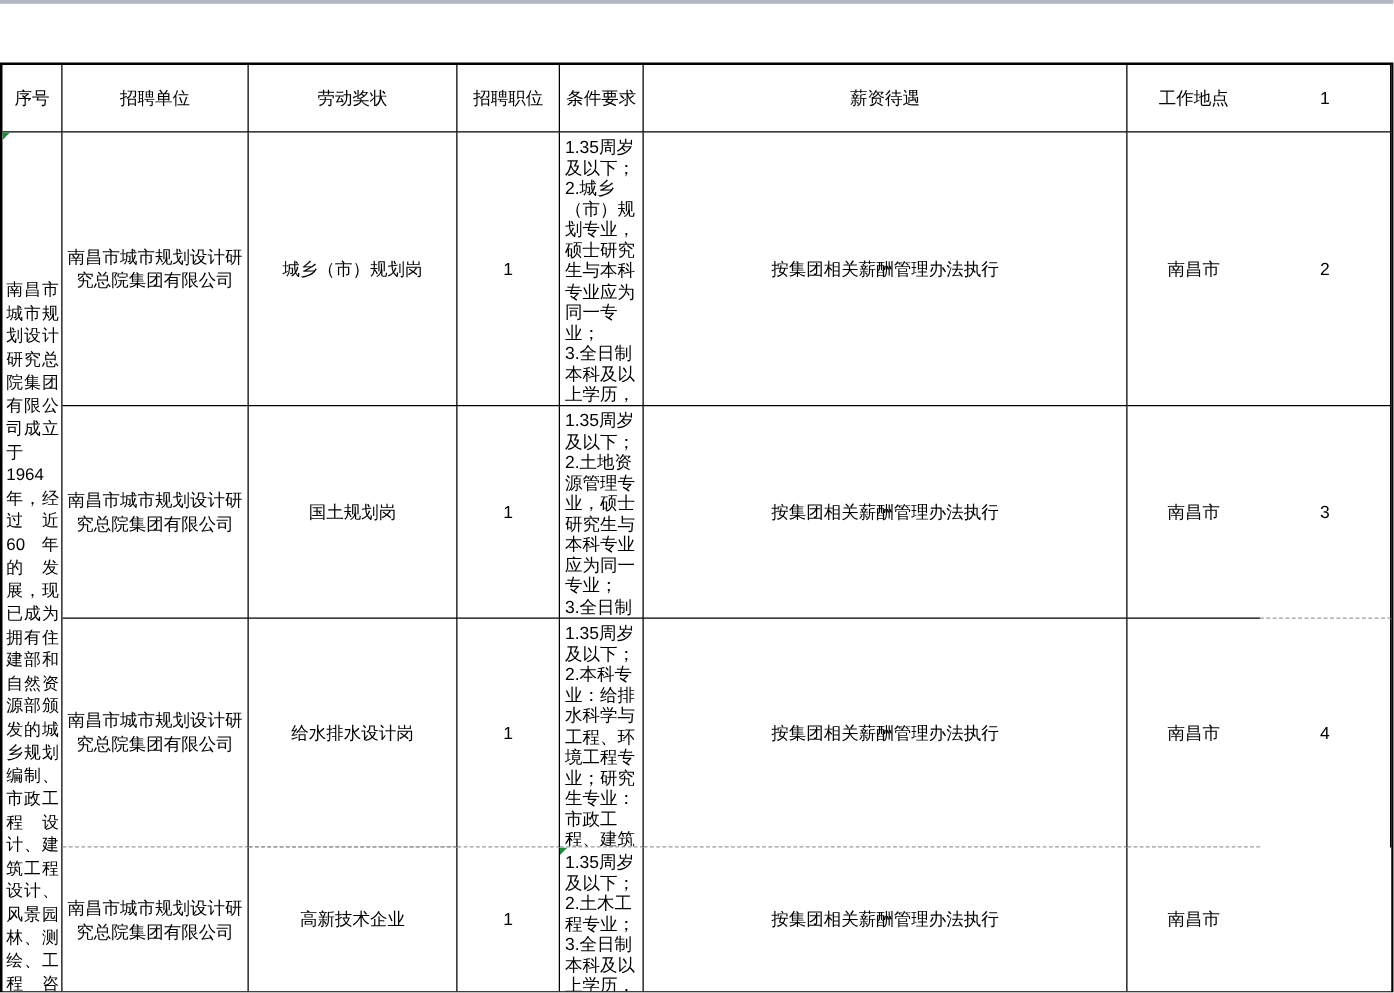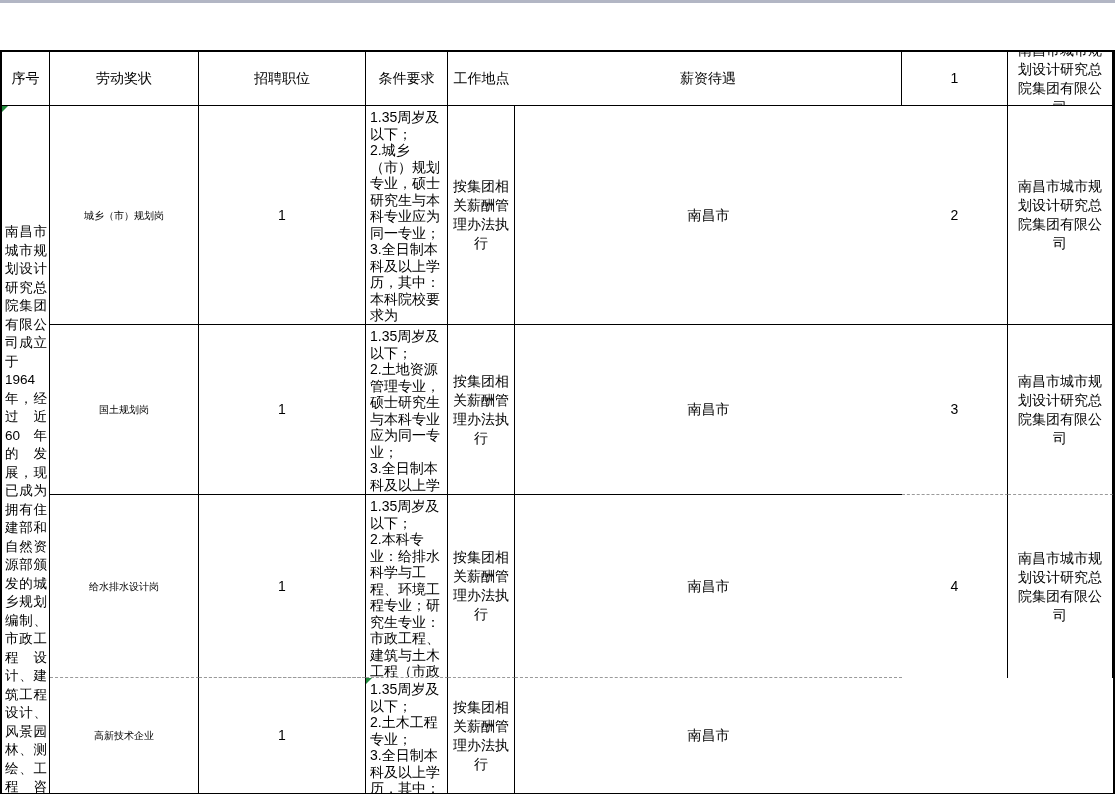--- a/index.html
+++ b/index.html
@@ -13,21 +13,21 @@
           display:grid;
           grid-template-columns:48px 149px 167px 82px 67px 387px 106px 105px;
           grid-template-rows:54px 219px 170px 183px 115px;
           border:2px solid #000; background:#fff; }
   .cell { position:relative; border-right:1px solid #000; border-bottom:1px solid #000;
           display:flex; align-items:center; justify-content:center; text-align:center;
           font-size:14px; line-height:19px; padding:2px; overflow:hidden; }
   .cell.last-col { border-right:none; }
   .cell.hdr { font-size:14px; }
   .cell.unit { font-size:14px; padding:2px 4px; }
-  .cell.pos { font-size:10px; padding:2px 2px; }
+  .cell.pos { font-size:14px; padding:2px 2px; }
   .cell.req { display:block; text-align:left; font-size:14px; line-height:16.5px;
               padding:3px 3px 2px 4px; white-space:pre-wrap; }
   .cell.salary { padding:2px 4px; }
   .cell.profile { grid-row:2 / 6; display:block; text-align:justify;
                   font-size:13.5px; line-height:18.5px; padding:80px 2px 2px 3px;
                   white-space:pre-wrap; border-bottom:none; }
   .row4 .cell, .cell.row4 { border-bottom:1px dashed #9a9a9a; }
   .row5 .cell, .cell.row5 { border-bottom:none; }
   .dashed-overlay { position:absolute; left:197px; top:625px; width:166px; height:0;
                     border-top:1px dashed #9a9a9a; pointer-events:none; }
@@ -36,25 +36,26 @@
 </style>
 </head>
 <body>
 
 <div class="page">
   <div class="top-strip"></div>
 
   <div class="grid">
 
     <div class="cell hdr">序号</div>
+    <div class="cell hdr">招聘单位</div>
     <div class="cell hdr">劳动奖状</div>
     <div class="cell hdr">招聘职位</div>
     <div class="cell hdr">条件要求</div>
+    <div class="cell hdr">薪资待遇</div>
     <div class="cell hdr last-col">工作地点</div>
-    <div class="cell hdr">薪资待遇</div>
 
     <div class="cell">1</div>
     <div class="cell unit">南昌市城市规划设计研究总院集团有限公司</div>
     <div class="cell profile">
       <span class="green-tri"></span><span>　　南昌市城市规划设计研究总院集团有限公司成立于1964年，经过近60年的发展，现已成为拥有住建部和自然资源部颁发的城乡规划编制、市政工程设计、建筑工程设计、风景园林、测绘、工程咨询、工程监理等七个甲级资质证书以及施工图设计审查一类、土地规划机构乙级、工程勘察乙级等综合性勘察设计科研单位。先后通过了ISO9001质量管理体系、CMA认证和国家高新技术企业审查，荣获了省“五一”劳动奖状、“高新技术企业”、“全国工程勘察设计行业‘十二五’期间实施信息化建设先进单位”、“南昌市十六、十七、十八届文明单位”等称号。
 　　全院现有职工505人，其中专业技术人员493人，其他人员12人。具有高、中级技术职称的专业技术人员325人（教授级高工50人，高级工程师125人，工程师142人，会计师6人，经济师2人），享受市政府特殊津贴专家3人，各类国家注册执业人员238人次。拥有城市规划、道路、桥隧、建筑、结构、给排水、电气、暖通、风景园林、交通工程、测绘、技术经</span>
     </div>
     <div class="cell pos">城乡（市）规划岗</div>
     <div class="cell">1</div>
     <div class="cell req">1.35周岁及以下；

